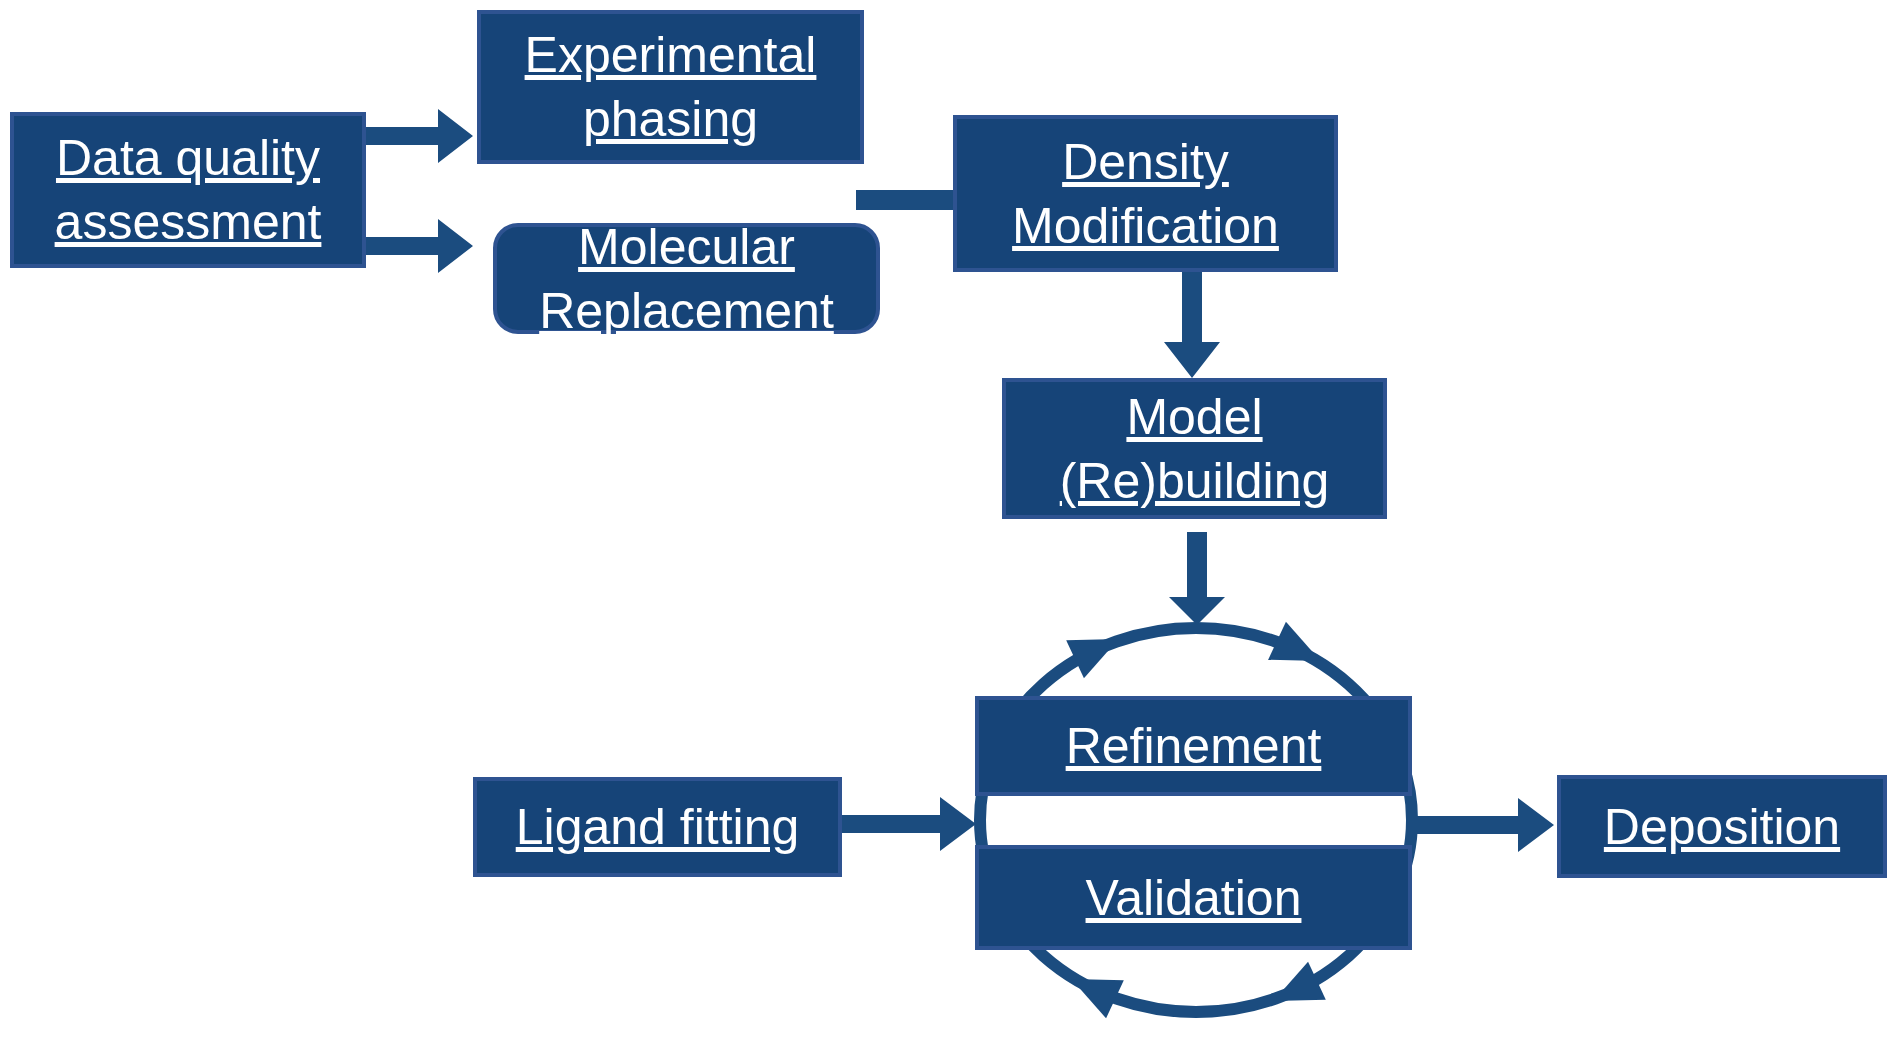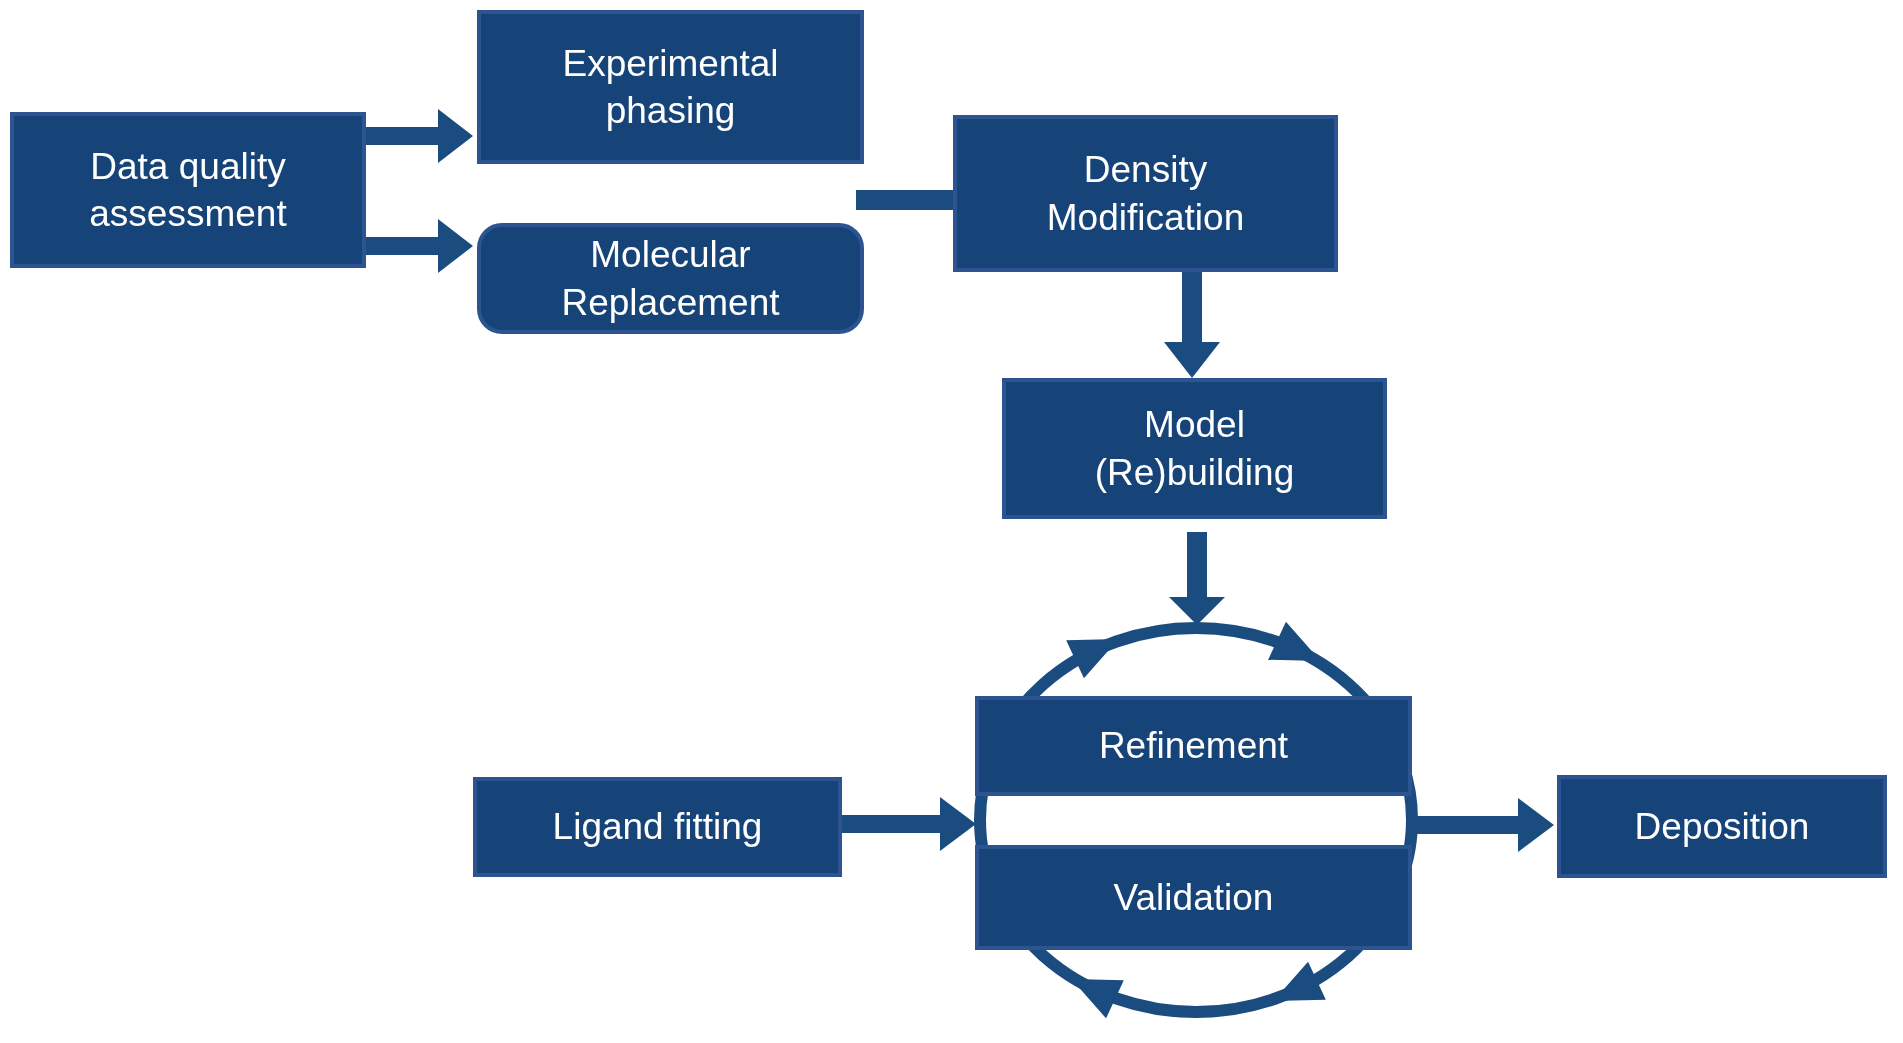--- a/index.html
+++ b/index.html
@@ -8,27 +8,27 @@
     font-family:"Liberation Sans",sans-serif;overflow:hidden;
   }
   svg.arrow-layer{position:absolute;left:0;top:0;z-index:0;}
   .arrow{fill:#1b4c7f;}
   .cycle-ring{fill:none;stroke:#1b4c7f;stroke-width:12;}
   .cycle-head{fill:#1b4c7f;}
   .node{
     position:absolute;z-index:1;box-sizing:border-box;
     background:#164478;border:4px solid #2e5391;color:#ffffff;
     display:flex;align-items:center;justify-content:center;
-    text-align:center;font-size:37px;line-height:1.28;
+    text-align:center;font-size:50px;line-height:1.28;text-decoration:underline;
   }
   .node .label{white-space:pre-line;}
   
   #n-dqa{left:10px;top:112px;width:356px;height:156px;}
   #n-exp{left:477px;top:10px;width:387px;height:154px;}
-  #n-mol{left:477px;top:223px;width:387px;height:111px;border-radius:25px;}
+  #n-mol{left:493px;top:223px;width:387px;height:111px;border-radius:25px;}
   #n-den{left:953px;top:115px;width:385px;height:157px;}
   #n-mod{left:1002px;top:378px;width:385px;height:141px;}
   #n-ref{left:975px;top:696px;width:437px;height:100px;}
   #n-val{left:975px;top:845px;width:437px;height:105px;}
   #n-lig{left:473px;top:777px;width:369px;height:100px;}
   #n-dep{left:1557px;top:775px;width:330px;height:103px;}
 </style>
 </head>
 <body>
 

